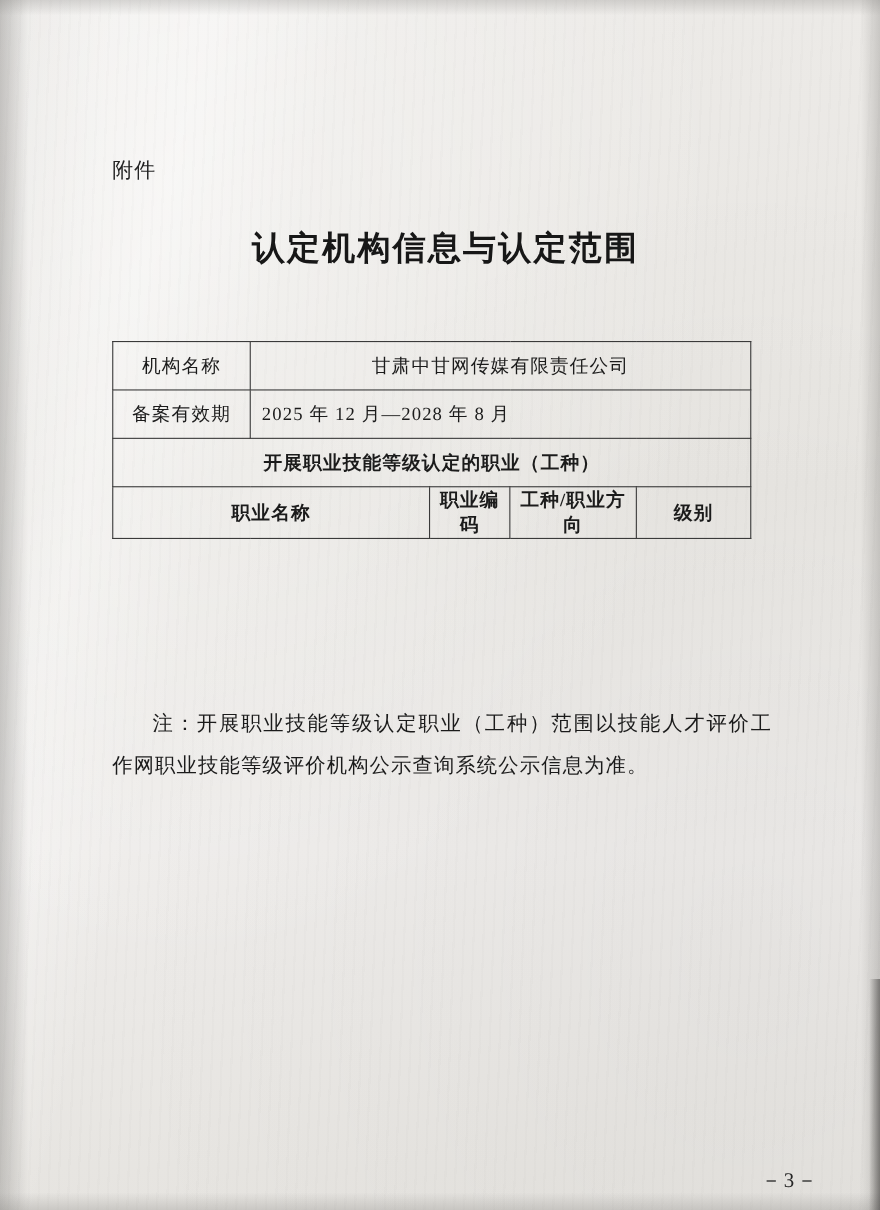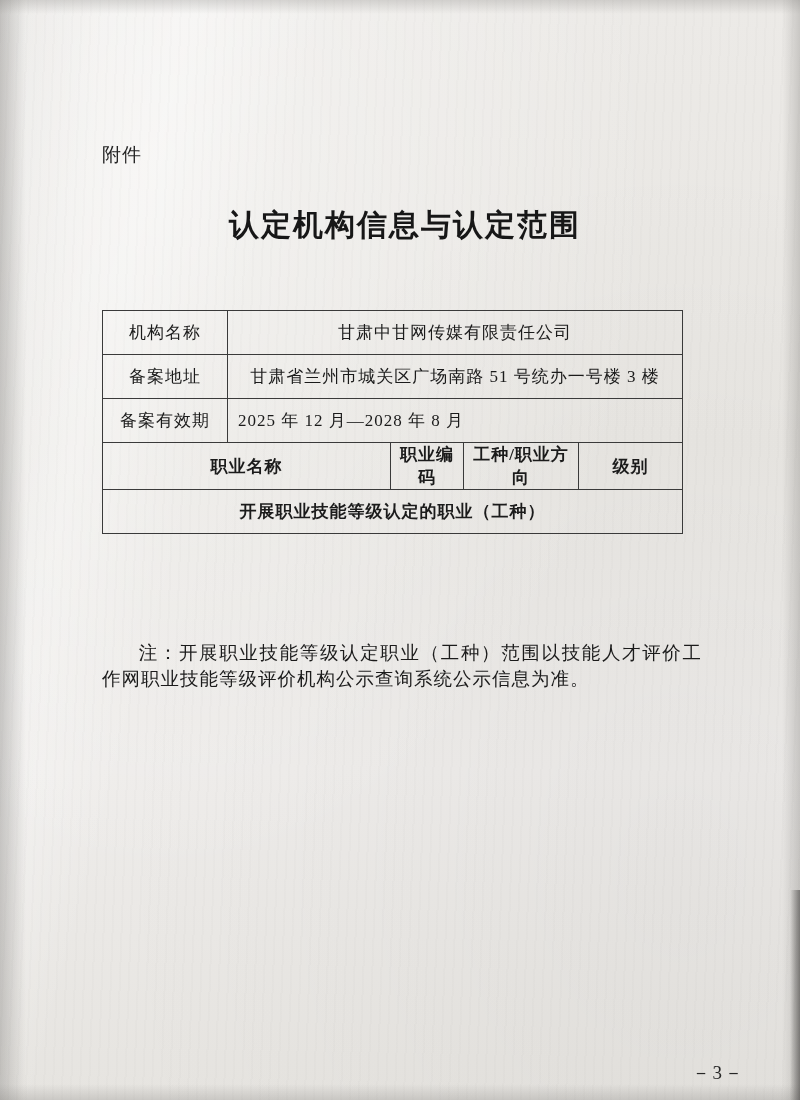--- a/index.html
+++ b/index.html
@@ -128,21 +128,21 @@
     font-weight: bold;
     font-size: 17.5px;
     letter-spacing: 1px;
   }
   #note {
     position: absolute;
     left: 97px;
     top: 640px;
     width: 600px;
     font-size: 18.5px;
-    line-height: 26px;
+    line-height: 38px;
     letter-spacing: 1px;
     color: #1b1b1b;
     text-align: justify;
   }
   #note .indent {
     display: inline-block;
     width: 36px;
   }
   #page-number {
     position: absolute;
@@ -191,36 +191,32 @@
         <col style="width:73px">
         <col style="width:115px">
         <col style="width:104px">
       </colgroup>
       <tbody>
         <tr>
           <td class="label">机构名称</td>
           <td colspan="4">甘肃中甘网传媒有限责任公司</td>
         </tr>
         <tr>
-          <td class="label">备案地址</td>
-          <td colspan="4" class="mid">甘肃省兰州市城关区广场南路 51 号统办一号楼 3 楼</td>
-        </tr>
-        <tr>
           <td class="label">备案有效期</td>
           <td colspan="4" class="mid" style="text-align:left; padding-left:10px;">2025 年 12 月—2028 年 8 月</td>
+        </tr>
+        <tr>
+          <td colspan="5" class="section">开展职业技能等级认定的职业（工种）</td>
         </tr>
         <tr>
           <td colspan="2" class="colhead">职业名称</td>
           <td class="colhead">职业编码</td>
           <td class="colhead">工种/职业方向</td>
           <td class="colhead">级别</td>
         </tr>
-        <tr>
-          <td colspan="5" class="section">开展职业技能等级认定的职业（工种）</td>
-        </tr>
       </tbody>
     </table>
 
     <div id="note">
       <span class="indent"></span><span>注：</span><span>开展职业技能等级认定职业（工种）范围以技能人才评价工作网职业技能等级评价机构公示查询系统公示信息为准。</span>
     </div>
 
     <div id="page-number">－3－</div>
 
   </div>

